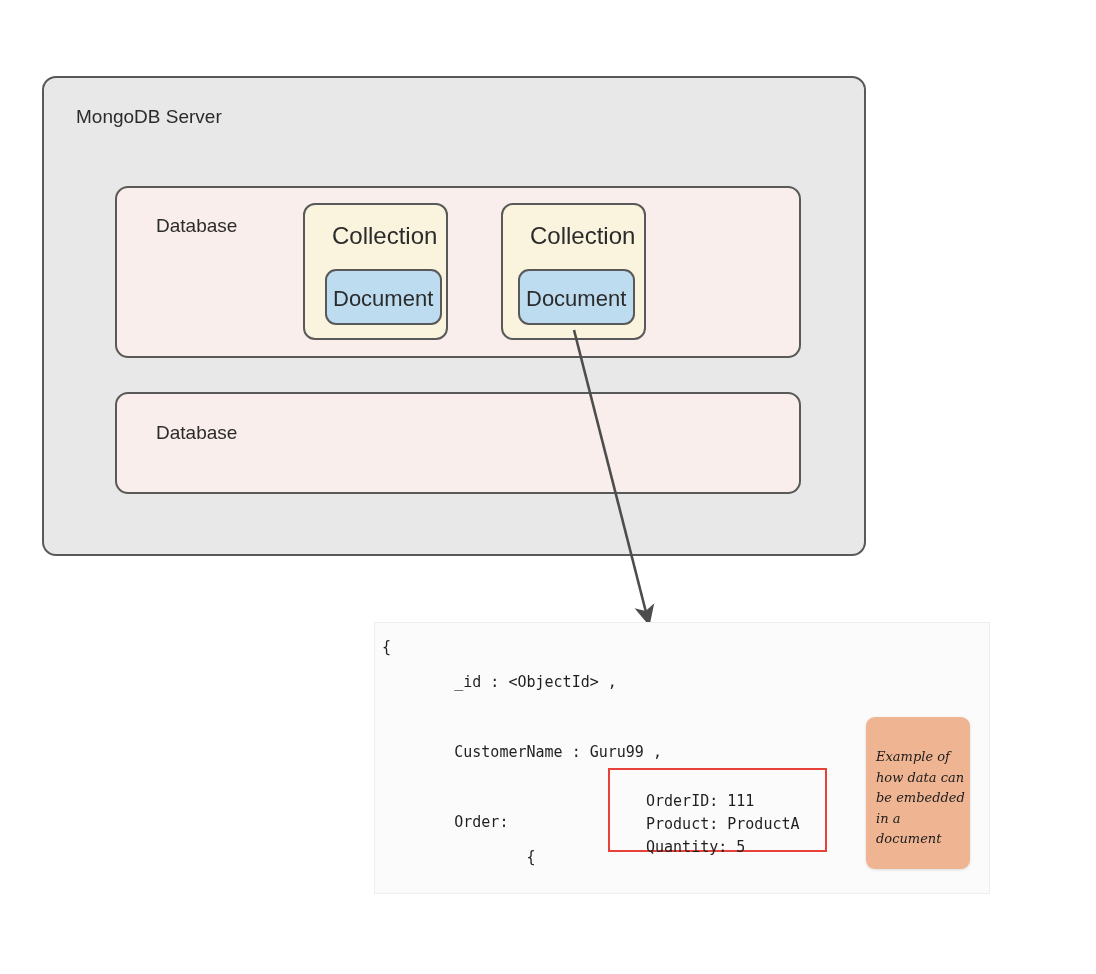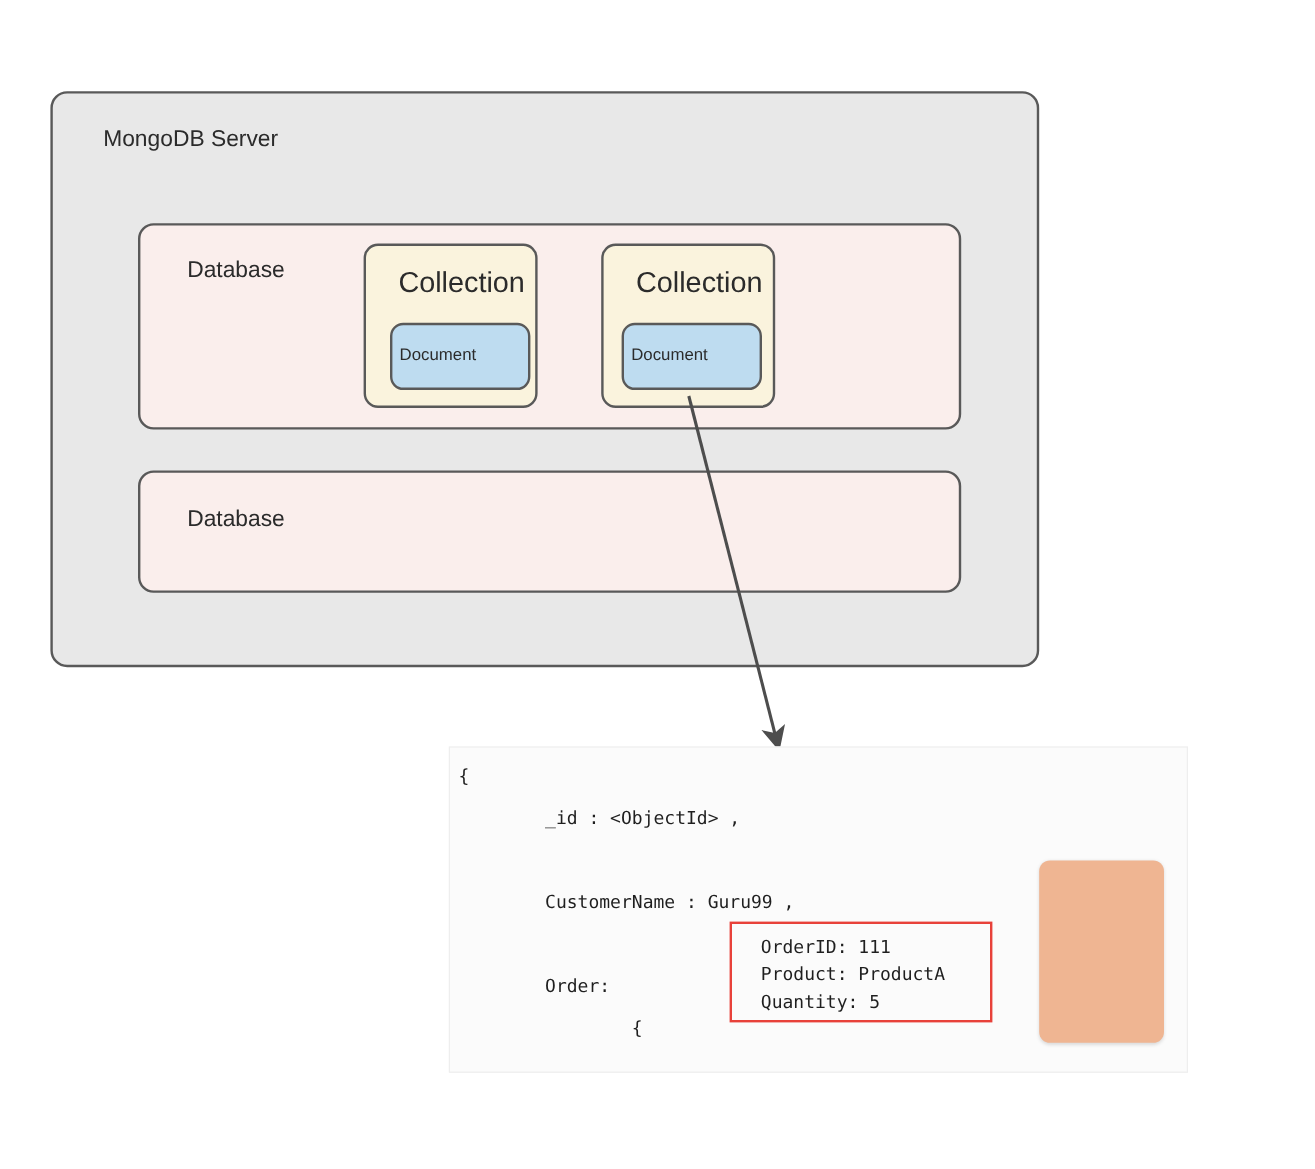--- a/index.html
+++ b/index.html
@@ -38,21 +38,21 @@
 
   
   #server-box {
     left: 42px;
     top: 76px;
     width: 824px;
     height: 480px;
     background: #e8e8e8;
   }
   #server-label {
-    left: 86px;
+    left: 76px;
     top: 107px;
   }
 
   
   .database-box {
     background: #faeeec;
     border-radius: 13px;
   }
   #database-box-1 {
     left: 115px;
@@ -98,21 +98,21 @@
     border-radius: 11px;
     top: 269px;
     width: 117px;
     height: 56px;
     border-width: 2.5px;
   }
   #document-box-1 { left: 325px; }
   #document-box-2 { left: 518px; }
   .document-label {
     top: 288px;
-    font-size: 14px;
+    font-size: 22px;
   }
   #document-label-1 { left: 333px; }
   #document-label-2 { left: 526px; }
 
   
   #code-panel {
     position: absolute;
     left: 374px;
     top: 622px;
     width: 616px;
@@ -141,21 +141,21 @@
     width: 219px;
     height: 84px;
     border: 2px solid #e8413a;
     box-sizing: border-box;
     background: #fbfbfb;
   }
   #embedded-text {
     position: absolute;
     left: 634px;
     top: 778px;
-    margin: 0;
+    margin: 12px;
     font-family: "DejaVu Sans Mono", monospace;
     font-size: 15px;
     line-height: 23px;
     color: #1f1f1f;
     white-space: pre;
   }
 
   
   #annotation-note {
     position: absolute;
@@ -241,14 +241,18 @@
 
                 }
 }</pre>
 
   <div id="embedded-box"></div>
   <pre id="embedded-text">OrderID: 111
 Product: ProductA
 Quantity: 5</pre>
 
   <div id="annotation-note"></div>
+  <div id="annotation-text">Example of
+how data can
+be embedded
+in a document</div>
 
 </div>
 
 </body></html>

